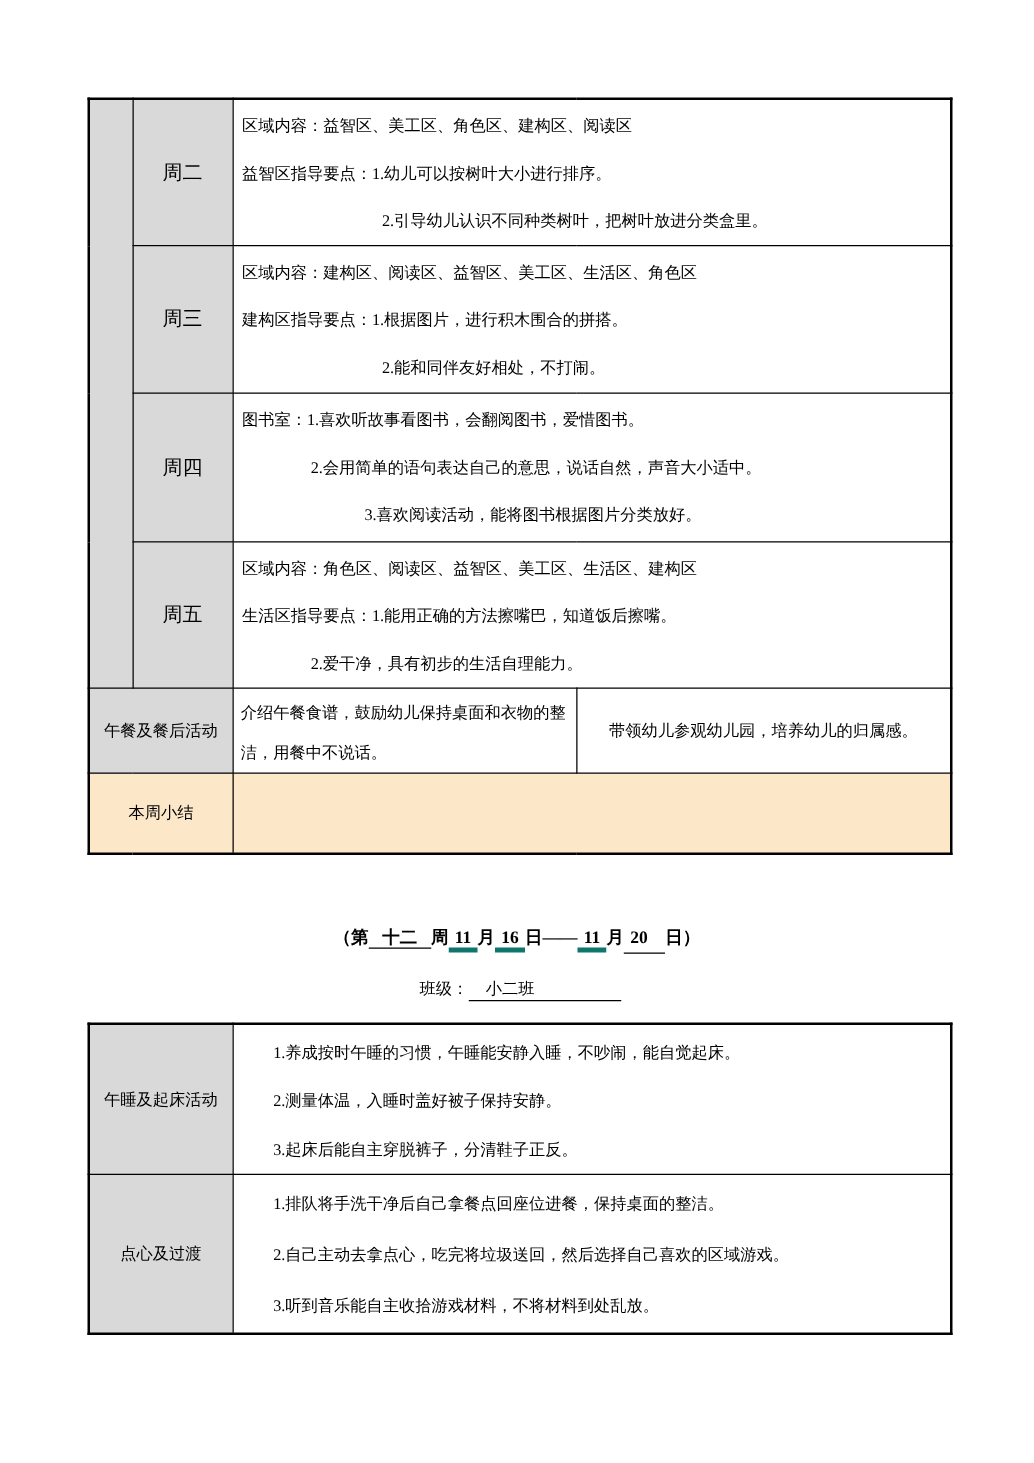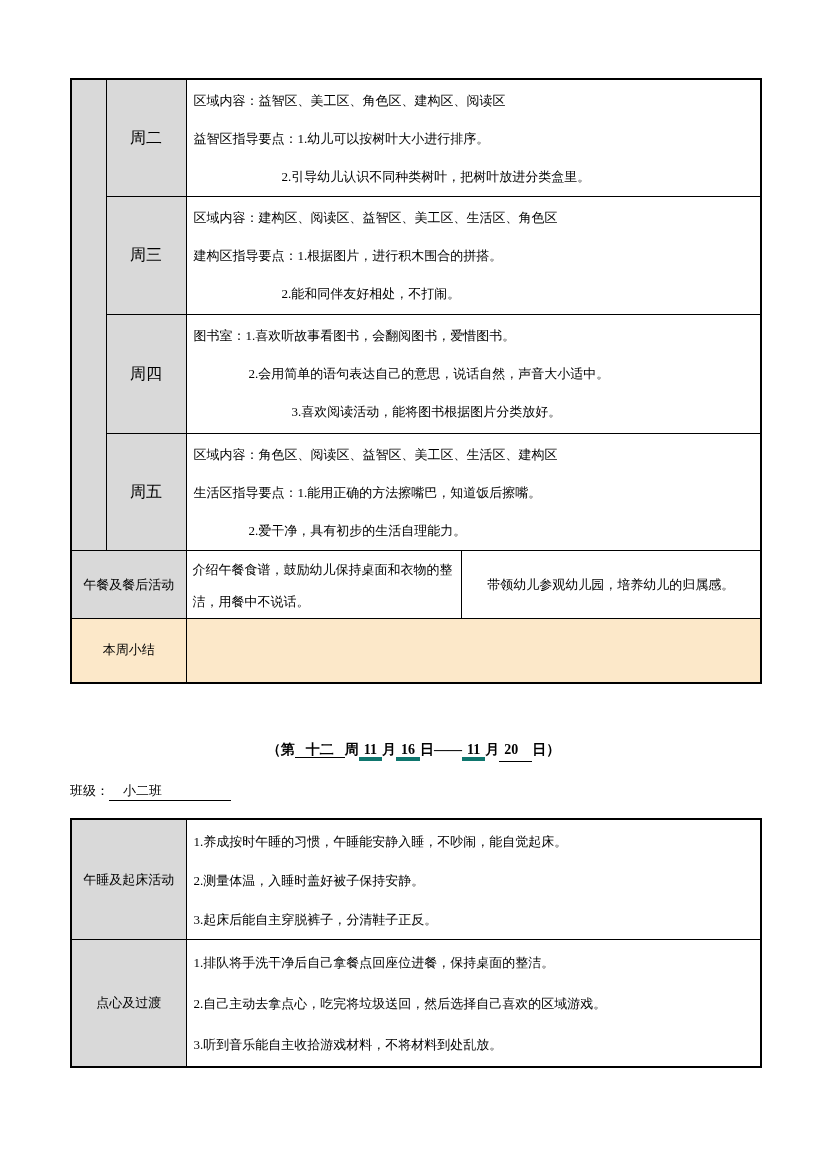--- a/index.html
+++ b/index.html
@@ -13,38 +13,38 @@
   td{border:1px solid #000;padding:0;vertical-align:top;}
 
   .gray{background:#d9d9d9;}
   .cream{background:#fce8c9;}
 
   .day-cell{text-align:center;vertical-align:middle;font-size:16px;}
   .label-cell{text-align:center;vertical-align:middle;font-size:13px;}
   .content-cell{font-size:13px;background:#fff;padding-top:2px;}
 
   .tline{line-height:38px;padding-left:7px;white-space:nowrap;overflow:hidden;}
-  .bline{line-height:39px;padding-left:7px;white-space:nowrap;overflow:hidden;}
+  .bline{line-height:39px;padding-left:7px;white-space:nowrap;overflow:hidden;margin-left:25px;}
   .ind-a{padding-left:62px;}   
   .ind-b{padding-left:105px;}  
-  .ind-c{padding-left:63px;margin-left:32px;}  
+  .ind-c{padding-left:119px;}  
 
   .lunch-left{font-size:13px;line-height:32px;padding:3px 6px 0 6px;vertical-align:top;}
   .lunch-right{font-size:13px;vertical-align:middle;padding:0 8px;line-height:20px;text-align:center;}
 
   .doc-title{position:absolute;top:686px;left:0;width:100%;text-align:center;
              font-size:22px;font-weight:bold;letter-spacing:1px;}
   .doc-subtitle{position:absolute;top:741px;left:0;width:100%;text-align:center;
                 font-size:14px;font-weight:bold;}
   .u{border-bottom:4px solid #0f766e;padding:0 5px;}
   .u-wide{border-bottom:1px solid #000;padding:0 11px;}
   .u-last{border-bottom:1px solid #000;padding:0 14px 4px 5px;}
 
   .meta-row{position:absolute;top:782px;left:70px;width:692px;display:flex;
-            justify-content:center;font-size:13px;flex-direction:column;}
+            justify-content:center;font-size:13px;}
   .u-class{border-bottom:1px solid #000;display:inline-block;min-width:108px;
            padding-left:14px;white-space:pre;}
   .u-teachers{border-bottom:1px solid #000;white-space:pre;padding:0 4px;}
 </style>
 </head>
 <body>
 
 <div class="page">
 
   <table class="doc-table" id="top-table">

